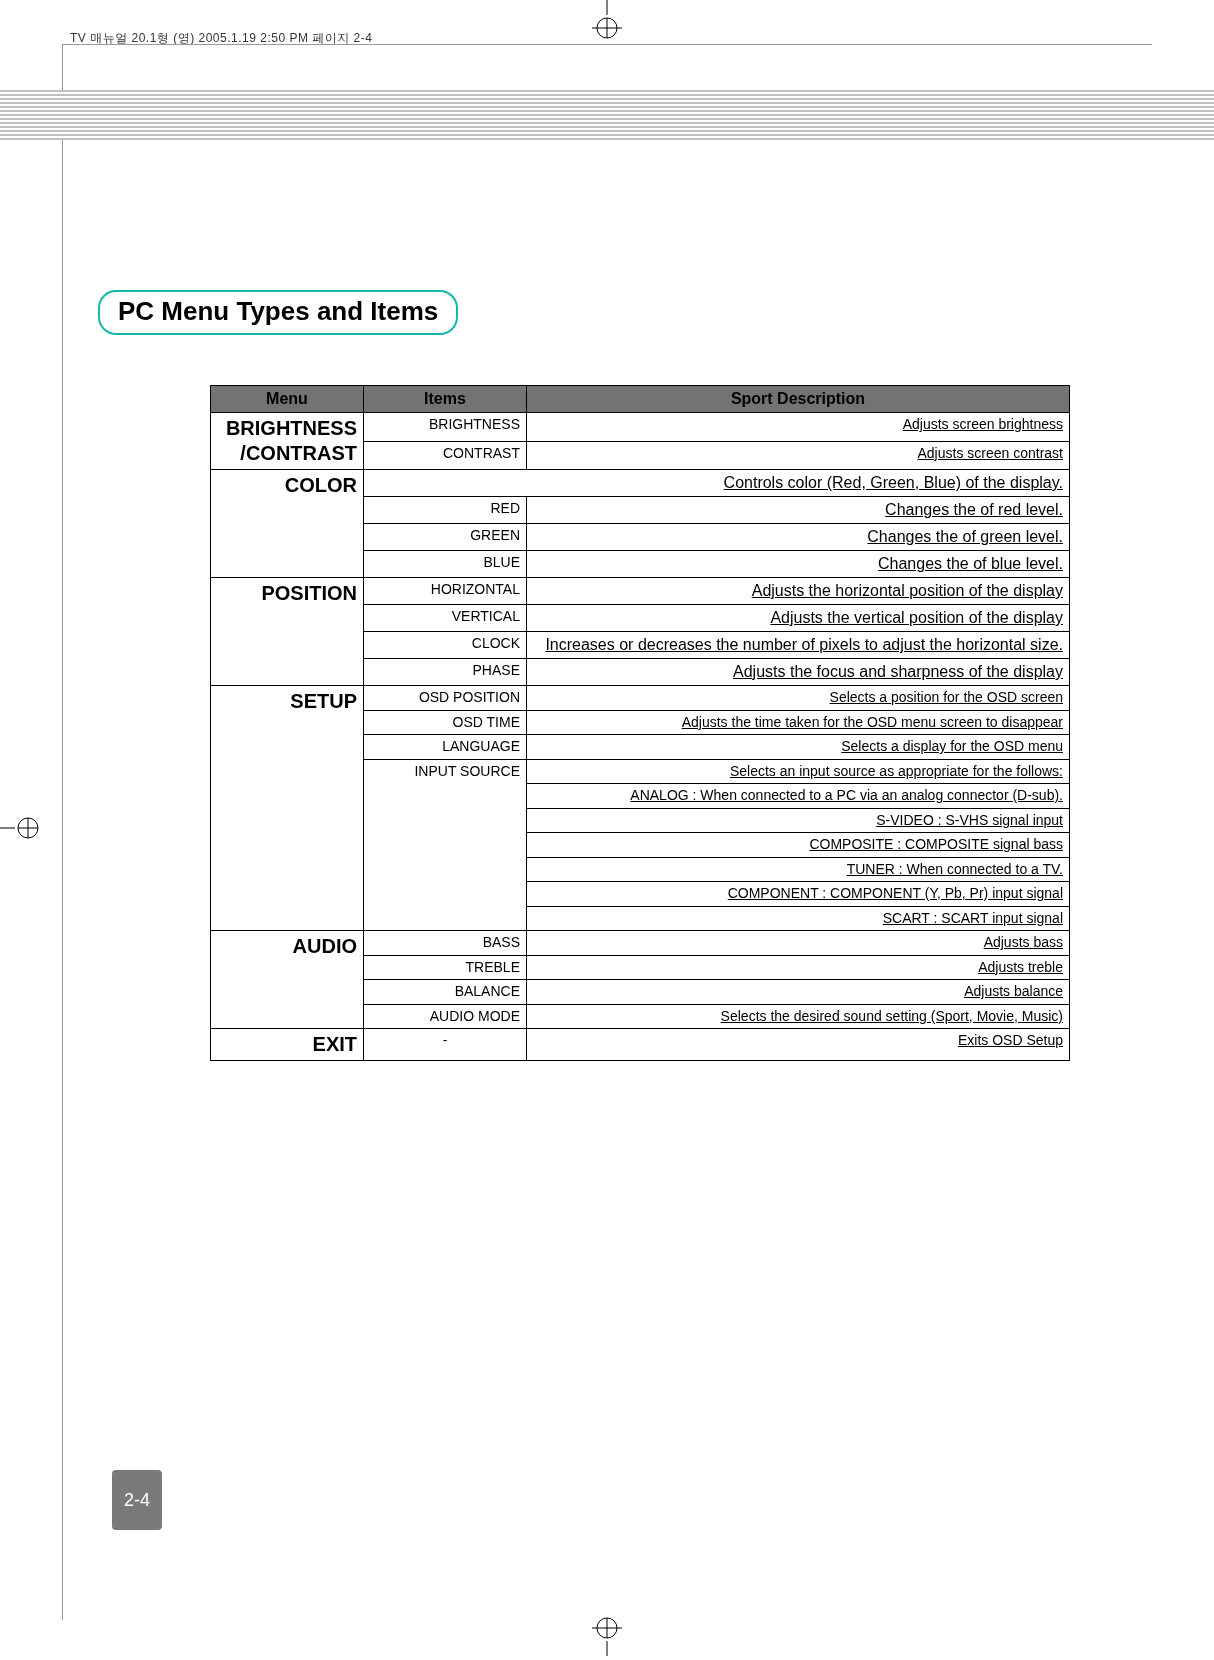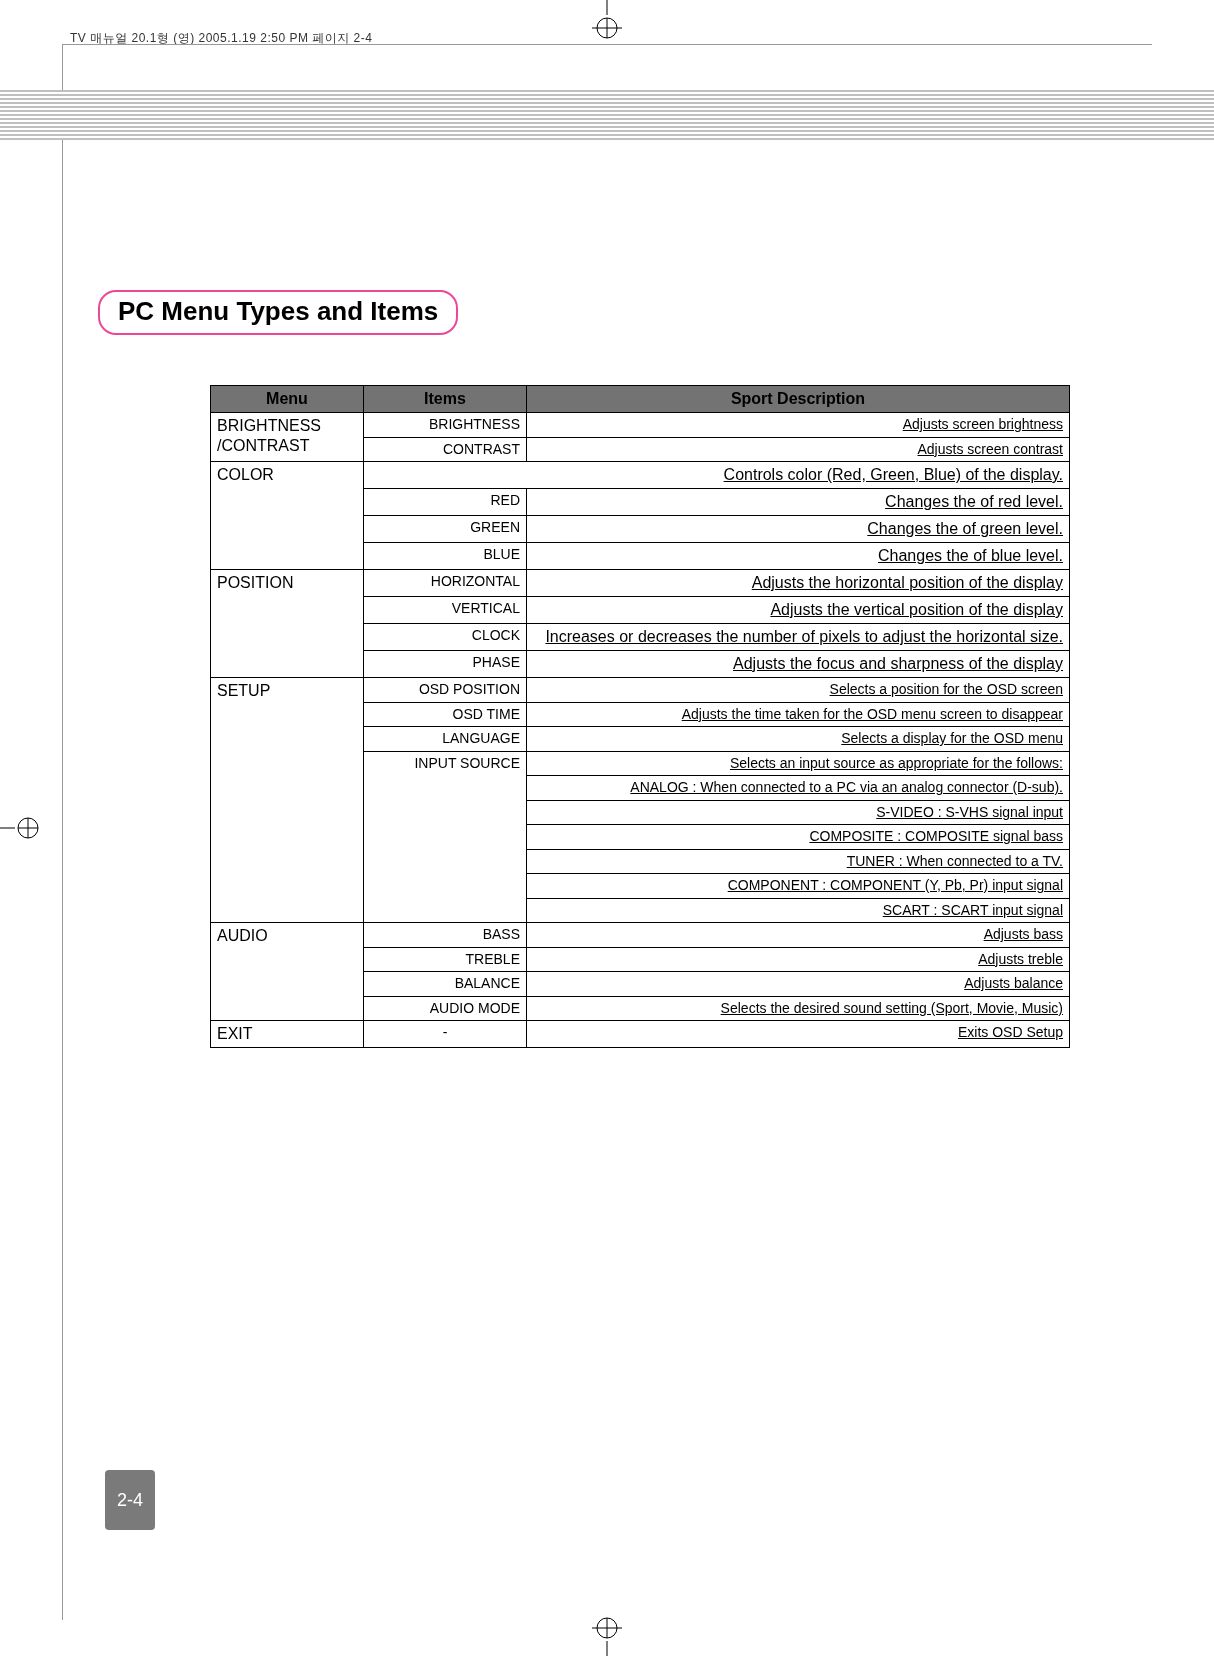--- a/index.html
+++ b/index.html
@@ -67,21 +67,21 @@
     background: repeating-linear-gradient(
       to bottom,
       #bfbfbf 0 2px,
       #ffffff 2px 4px
     );
   }
   .heading-pill {
     position: absolute;
     top: 290px;
     left: 98px;
-    border: 2px solid #ec4899;
+    border: 2px solid #14b8a6;
     border-radius: 18px;
     padding: 4px 18px 6px 18px;
     font-size: 26px;
     font-weight: bold;
     background: #fff;
   }
   .tbl-wrap {
     position: absolute;
     top: 385px;
     left: 210px;
@@ -99,38 +99,38 @@
     text-align: right;
     line-height: 1.25;
   }
   th {
     background: #737373;
     text-align: center;
     font-weight: bold;
   }
   td.menu-col {
     width: 140px;
-    text-align: left;
-    font-weight: normal;
-    font-size: 16px;
+    text-align: right;
+    font-weight: bold;
+    font-size: 20px;
   }
   td.items-col {
     width: 150px;
     font-size: 15px;
   }
   td.desc-col {
     font-size: 16px;
     text-decoration: underline;
   }
   td.small {
     font-size: 14px;
   }
   .page-num {
     position: absolute;
-    left: 105px;
+    left: 112px;
     bottom: 130px;
     width: 50px;
     height: 60px;
     background: #7a7a7a;
     color: #fff;
     font-size: 18px;
     text-align: center;
     line-height: 60px;
     border-radius: 4px;
   }

